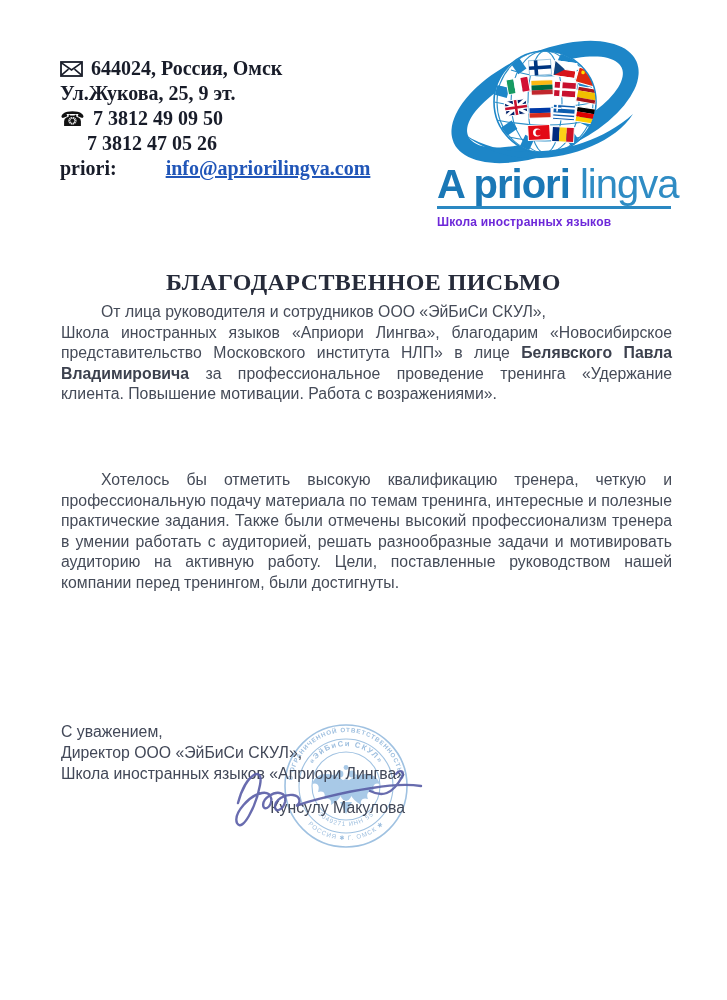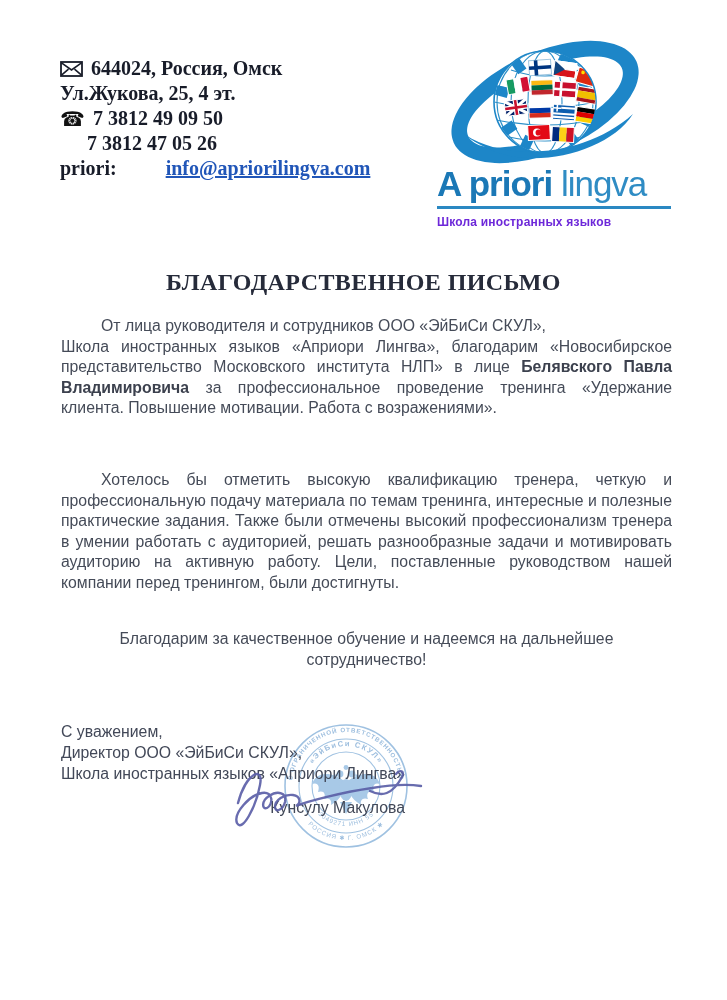--- a/index.html
+++ b/index.html
@@ -16,21 +16,21 @@
   }
   .contact .row{height:25px;display:flex;align-items:center;}
   .contact .icon{display:inline-flex;margin-right:8px;}
   .phone-glyph{font-family:"DejaVu Sans",sans-serif;font-size:20px;line-height:20px;color:#111;}
   .indent-phone{padding-left:27px;}
   .email-link{color:#2156b8;text-decoration:underline;margin-left:44px;}
   
   .logo{position:absolute;left:437px;top:40px;width:234px;}
   .logo-globe{display:block;}
   .brand{
-    margin-top:0px;font-size:35px;line-height:36px;letter-spacing:-1px;
+    margin-top:0px;font-size:40px;line-height:36px;letter-spacing:-1px;
     color:#1b78b6;font-weight:bold;white-space:nowrap;
   }
   .brand .light{font-weight:normal;color:#2f8cc4;}
   .brand-rule{border:none;border-top:3px solid #2a88c2;margin:4px 0 6px 0;width:100%;}
   .tagline{font-size:12px;font-weight:bold;color:#6d28d9;letter-spacing:0.2px;white-space:nowrap;}
   
   .title{
     position:absolute;left:0;top:269px;width:727px;text-align:center;
     font-family:"Liberation Serif",serif;font-weight:bold;font-size:24px;
     letter-spacing:0.4px;color:#262b3a;margin:0;
@@ -63,21 +63,21 @@
     <div class="row">
       <span class="icon">
         <svg width="23" height="16" viewBox="0 0 23 16">
           <rect x="1" y="1" width="21" height="14" fill="none" stroke="#181c29" stroke-width="1.8"></rect>
           <path d="M1.5,1.8 L11.5,9 L21.5,1.8 M1.5,14.2 L8.5,8.2 M21.5,14.2 L14.5,8.2" fill="none" stroke="#181c29" stroke-width="1.6"></path>
         </svg>
       </span>
       <span>644024, Россия, Омск</span>
     </div>
     <div class="row">
-      <span>Ул.Жукова, 25, 4 эт.</span>
+      <span>Ул.Жукова, 25, 9 эт.</span>
     </div>
     <div class="row">
       <span class="icon phone-glyph">☎</span>
       <span>7 3812 49 09 50</span>
     </div>
     <div class="row indent-phone">
       <span>7 3812 47 05 26</span>
     </div>
     <div class="row">
       <span>priori:</span>&nbsp;
@@ -228,32 +228,31 @@
     <div class="brand">
       <span>A priori</span>
       <span class="light">lingva</span>
     </div>
     <hr class="brand-rule">
     <div class="tagline">Школа иностранных языков</div>
   </div>
 
   <h1 class="title">БЛАГОДАРСТВЕННОЕ ПИСЬМО</h1>
 
-  <div class="bodycol p1" style="top:316px;">
+  <div class="bodycol p1" style="top:302px;">
     <p>
       <span class="ind" style="display:inline-block;width:40px;"></span><span>От лица руководителя и сотрудников ООО «ЭйБиСи СКУЛ»,</span><br>
       <span>Школа иностранных языков «Априори Лингва», благодарим «Новосибирское представительство Московского института НЛП» в лице </span><span class="bname">Белявского Павла Владимировича</span><span> за профессиональное проведение тренинга «Удержание клиента. Повышение мотивации. Работа с возражениями».</span>
     </p>
   </div>
 
   <div class="bodycol p2" style="top:470px;">
     <p class="ind">Хотелось бы отметить высокую квалификацию тренера, четкую и профессиональную подачу материала по темам тренинга, интересные и полезные практические задания. Также были отмечены высокий профессионализм тренера в умении работать с аудиторией, решать разнообразные задачи и мотивировать аудиторию на активную работу. Цели, поставленные руководством нашей компании перед тренингом, были достигнуты.</p>
   </div>
 
-  <div class="closing">Благодарим за качественное обучение и надеемся на дальнейшее сотрудничество!</div>
 
   <svg class="stamp" width="130" height="130" viewBox="0 0 130 130">
     <defs>
       <path id="arcTopOuter" d="M11,65 A54,54 0 0 1 119,65" fill="none"></path>
       <path id="arcTopInner" d="M25,65 A40,40 0 0 1 105,65" fill="none"></path>
       <path id="arcBotInner" d="M25,65 A40,40 0 0 0 105,65" fill="none"></path>
       <path id="arcBotOuter" d="M11,65 A54,54 0 0 0 119,65" fill="none"></path>
     </defs>
     <g stroke="#92b9dd" fill="none">
       <circle cx="65" cy="65" r="61" stroke-width="1.6"></circle>

